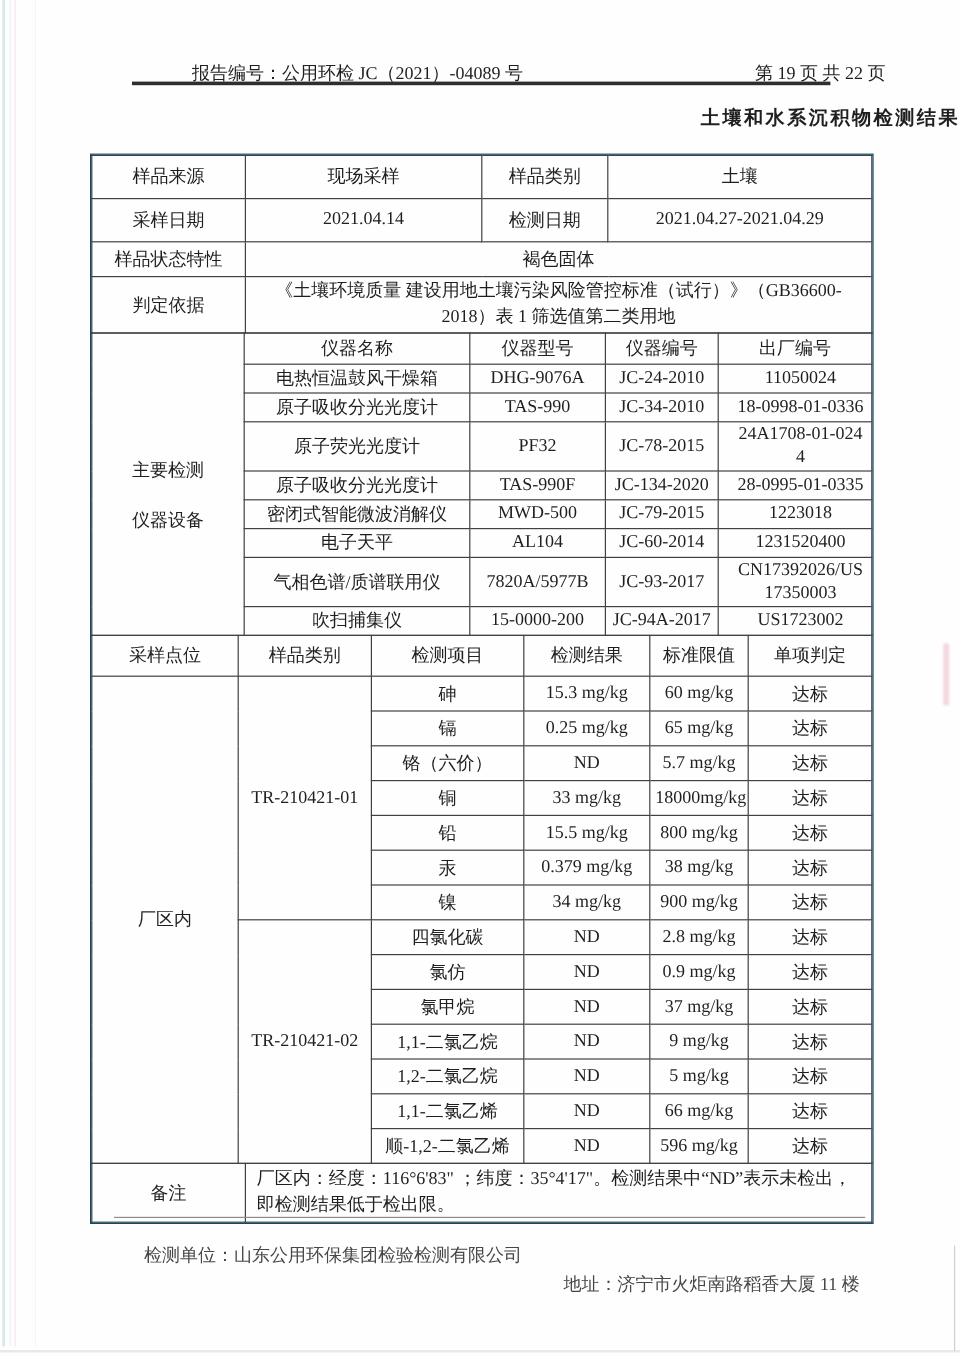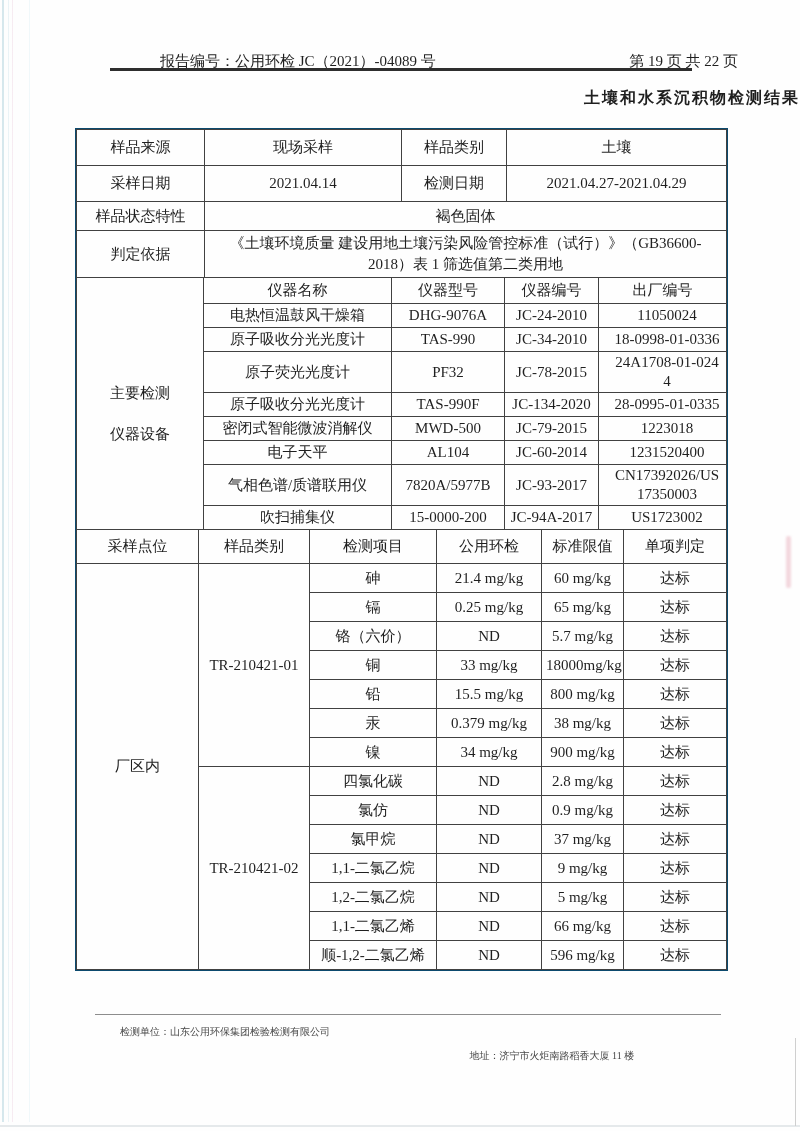--- a/index.html
+++ b/index.html
@@ -43,21 +43,21 @@
   .t-inst tr.inst-header{height:26px;}
   .wrap-num{word-break:break-all;line-height:19px;padding-left:13px;}
   .t-res tr{height:29px;}
   .t-res tr.res-header{height:34px;}
   .t-remark tr{height:47px;}
   .t-remark .remark-text{text-align:left;line-height:21px;padding:3px 9px;}
   .vlabel div{line-height:22px;margin-top:19px;}
 
   
   .page-footer{position:absolute;left:95px;top:1014px;width:626px;border-top:1px solid #8d8d8d;
-    padding-top:7px;font-size:10px;color:#474747;}
+    padding-top:22px;font-size:15px;color:#474747;}
   .footer-grid{display:grid;grid-template-columns:56% 44%;row-gap:2px;line-height:20px;}
   .footer-grid .fr{padding-left:24px;margin-top:24px;}
   .footer-grid .fl{padding-left:25px;}
 </style>
 </head>
 <body>
 
 <div class="page">
 
   <div class="edge-lines"></div>
@@ -183,29 +183,29 @@
           <col style="width:127px">
           <col style="width:105px">
           <col style="width:82px">
           <col>
         </colgroup>
       <tbody id="result-rows">
         <tr class="res-header">
           <th>采样点位</th>
           <th>样品类别</th>
           <th>检测项目</th>
-          <th>公用环检</th>
+          <th>检测结果</th>
           <th>标准限值</th>
           <th>单项判定</th>
         </tr>
       <tr>
             <td rowspan="14">厂区内</td>
             <td rowspan="7">TR-210421-01</td>
             <td>砷</td>
-            <td>21.4 mg/kg</td>
+            <td>15.3 mg/kg</td>
             <td>60 mg/kg</td>
             <td>达标</td>
           </tr>
           <tr>
             <td>镉</td>
             <td>0.25 mg/kg</td>
             <td>65 mg/kg</td>
             <td>达标</td>
           </tr>
           <tr>
@@ -277,20 +277,32 @@
           </tr>
           <tr>
             <td>顺-1,2-二氯乙烯</td>
             <td>ND</td>
             <td>596 mg/kg</td>
             <td>达标</td>
           </tr>
         </tbody>
     </table>
 
+    <table class="t-remark">
+      <colgroup>
+          <col style="width:128px">
+          <col>
+        </colgroup>
+      <tbody>
+          <tr>
+        <td>备注</td>
+        <td class="remark-text">厂区内：经度：116°6'83" ；纬度：35°4'17"。检测结果中“ND”表示未检出，即检测结果低于检出限。</td>
+      </tr>
+    </tbody>
+      </table>
 
   </div>
 
   <div class="page-footer">
     <div class="footer-grid">
       <div class="fl">检测单位：山东公用环保集团检验检测有限公司</div>
       <div class="fr">地址：济宁市火炬南路稻香大厦 11 楼</div>
     </div>
   </div>
 

